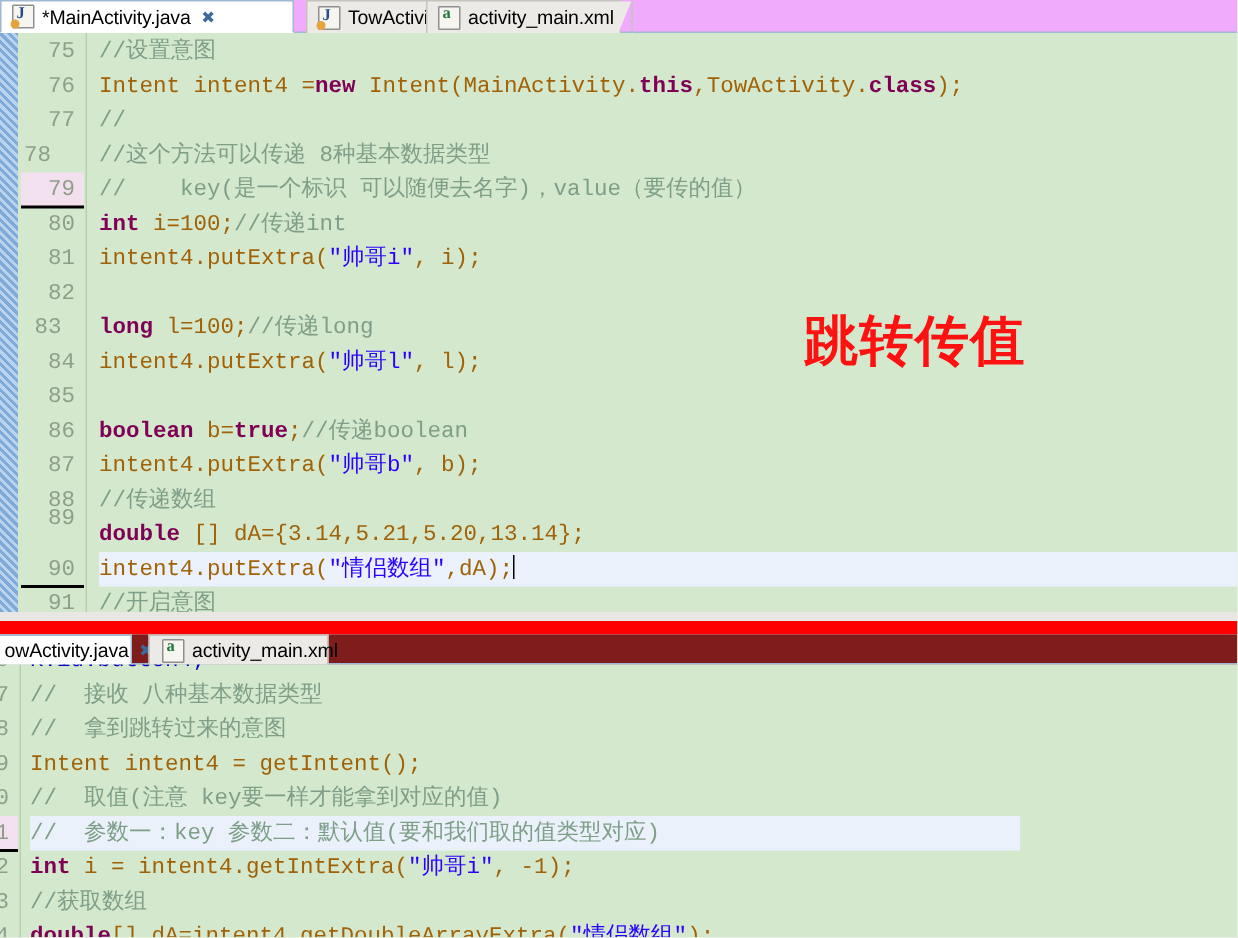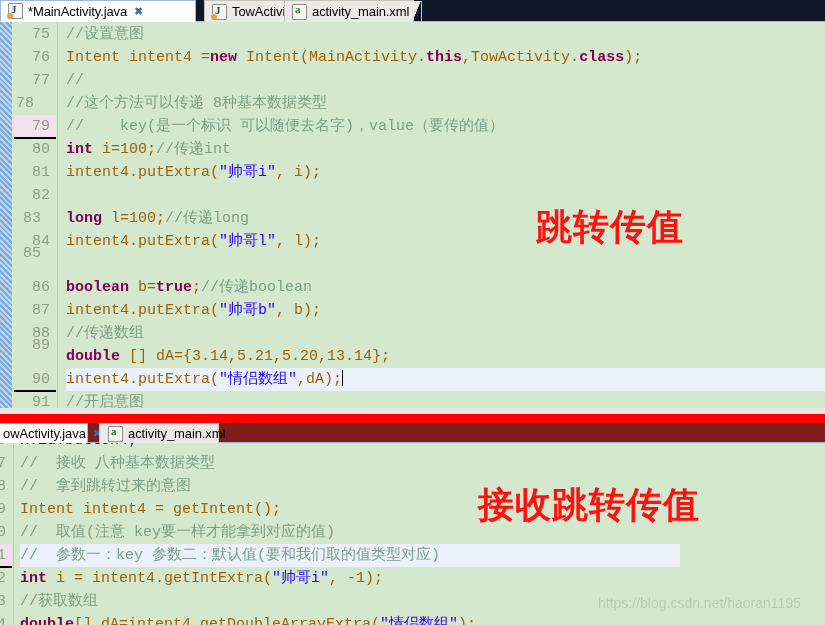--- a/index.html
+++ b/index.html
@@ -8,21 +8,21 @@
     background:#ffffff;
     font-family:"Liberation Sans", sans-serif;
     font-size:13px;
     -webkit-font-smoothing:none;
   }
   .app{position:relative;width:825px;height:625px;overflow:hidden;background:#f0f0ee;}
 
   
   .tabbar{
     position:absolute;left:0;width:825px;height:22px;
-    background:#0f172a;
+    background:#f0abfc;
     border-bottom:1px solid #9fb8d4;
     box-sizing:border-box;
   }
   .tabbar.top{top:0;}
   .tab{
     position:absolute;top:0;height:22px;
     display:flex;align-items:center;gap:5px;
     padding:0 9px 0 7px;
     box-sizing:border-box;
     font-size:13px;color:#000;
@@ -187,21 +187,21 @@
         <div class="ln" style="top: 116px; left: 14px; width: 42px; position: absolute; line-height: 23px; text-align: right; padding-right: 6px; box-sizing: border-box;">80</div>
         <div class="src" style="top: 116px; left: 66px; line-height: 23px; font-family: &quot;Liberation Mono&quot;, &quot;DejaVu Sans Mono&quot;, monospace; font-size: 15px;"><span class="kw">int</span><span class="pl"> i=100;</span><span class="cm">//传递int</span></div>
         <div class="ln" style="top: 139px; left: 14px; width: 42px; position: absolute; line-height: 23px; text-align: right; padding-right: 6px; box-sizing: border-box;">81</div>
         <div class="src" style="top: 139px; left: 66px; line-height: 23px; font-family: &quot;Liberation Mono&quot;, &quot;DejaVu Sans Mono&quot;, monospace; font-size: 15px;"><span class="pl">intent4.putExtra(</span><span class="str">"</span><span class="str">帅哥i</span><span class="str">"</span><span class="pl">, i);</span></div>
         <div class="ln" style="top: 162px; left: 14px; width: 42px; position: absolute; line-height: 23px; text-align: right; padding-right: 6px; box-sizing: border-box;">82</div>
         <div class="src" style="top: 162px; left: 66px; line-height: 23px; font-family: &quot;Liberation Mono&quot;, &quot;DejaVu Sans Mono&quot;, monospace; font-size: 15px;"></div>
         <div class="ln" style="top: 185px; left: 14px; width: 42px; position: absolute; line-height: 23px; text-align: center; padding-right: 6px; box-sizing: border-box;">83</div>
         <div class="src" style="top: 185px; left: 66px; line-height: 23px; font-family: &quot;Liberation Mono&quot;, &quot;DejaVu Sans Mono&quot;, monospace; font-size: 15px;"><span class="kw">long</span><span class="pl"> l=100;</span><span class="cm">//传递long</span></div>
         <div class="ln" style="top: 208px; left: 14px; width: 42px; position: absolute; line-height: 23px; text-align: right; padding-right: 6px; box-sizing: border-box;">84</div>
         <div class="src" style="top: 208px; left: 66px; line-height: 23px; font-family: &quot;Liberation Mono&quot;, &quot;DejaVu Sans Mono&quot;, monospace; font-size: 15px;"><span class="pl">intent4.putExtra(</span><span class="str">"帅哥l"</span><span class="pl">, l);</span></div>
-        <div class="ln" style="top: 220px; left: 14px; width: 42px; position: absolute; line-height: 23px; text-align: center; padding-right: 6px; box-sizing: border-box;">85</div>
+        <div class="ln" style="top: 231px; left: 14px; width: 42px; position: absolute; line-height: 23px; text-align: right; padding-right: 6px; box-sizing: border-box;">85</div>
         <div class="src" style="top: 231px; left: 66px; line-height: 23px; font-family: &quot;Liberation Mono&quot;, &quot;DejaVu Sans Mono&quot;, monospace; font-size: 15px;"></div>
         <div class="ln" style="top: 254px; left: 14px; width: 42px; position: absolute; line-height: 23px; text-align: right; padding-right: 6px; box-sizing: border-box;">86</div>
         <div class="src" style="top: 254px; left: 66px; line-height: 23px; font-family: &quot;Liberation Mono&quot;, &quot;DejaVu Sans Mono&quot;, monospace; font-size: 15px;"><span class="kw">boolean</span><span class="pl"> b=</span><span class="kw">true</span><span class="pl">;</span><span class="cm">//传递boolean</span></div>
         <div class="ln" style="top: 277px; left: 14px; width: 42px; position: absolute; line-height: 23px; text-align: right; padding-right: 6px; box-sizing: border-box;">87</div>
         <div class="src" style="top: 277px; left: 66px; line-height: 23px; font-family: &quot;Liberation Mono&quot;, &quot;DejaVu Sans Mono&quot;, monospace; font-size: 15px;"><span class="pl">intent4.putExtra(</span><span class="str">"帅哥b"</span><span class="pl">, b);</span></div>
         <div class="ln" style="top: 300px; left: 14px; width: 42px; position: absolute; line-height: 23px; text-align: right; padding-right: 6px; box-sizing: border-box;">88</div>
         <div class="src" style="top: 300px; left: 66px; line-height: 23px; font-family: &quot;Liberation Mono&quot;, &quot;DejaVu Sans Mono&quot;, monospace; font-size: 15px;"><span class="cm">//传递数组</span></div>
         <div class="ln" style="top: 312px; left: 14px; width: 42px; position: absolute; line-height: 23px; text-align: right; padding-right: 6px; box-sizing: border-box;">89</div>
         <div class="src" style="top: 323px; left: 66px; line-height: 23px; font-family: &quot;Liberation Mono&quot;, &quot;DejaVu Sans Mono&quot;, monospace; font-size: 15px;"><span class="kw">double</span><span class="pl"> [] dA={3.14,5.21,5.20,13.14};</span></div>
         <div class="hl-line" style="left: 66px; width: 759px; top: 346px;"></div>
@@ -250,16 +250,14 @@
         <div class="ln" style="top: 124px; left: -6px; width: 18px; position: absolute; line-height: 23px; text-align: right; padding-right: 6px; box-sizing: border-box;">2</div>
         <div class="src" style="top: 124px; left: 20px; line-height: 23px; font-family: &quot;Liberation Mono&quot;, &quot;DejaVu Sans Mono&quot;, monospace; font-size: 15px;"><span class="kw">int</span><span class="pl"> i = intent4.getIntExtra(</span><span class="str">"帅哥i"</span><span class="pl">, -1);</span></div>
         <div class="ln" style="top: 147px; left: -6px; width: 18px; position: absolute; line-height: 23px; text-align: right; padding-right: 6px; box-sizing: border-box;">3</div>
         <div class="src" style="top: 147px; left: 20px; line-height: 23px; font-family: &quot;Liberation Mono&quot;, &quot;DejaVu Sans Mono&quot;, monospace; font-size: 15px;"><span class="cm">//获取数组</span></div>
         <div class="ln" style="top: 170px; left: -6px; width: 18px; position: absolute; line-height: 23px; text-align: right; padding-right: 6px; box-sizing: border-box;">4</div>
         <div class="src" style="top: 170px; left: 20px; line-height: 23px; font-family: &quot;Liberation Mono&quot;, &quot;DejaVu Sans Mono&quot;, monospace; font-size: 15px;"><span class="kw">double</span><span class="pl">[] dA=intent4.getDoubleArrayExtra(</span><span class="str">"情侣数组"</span><span class="pl">);</span></div>
       </div>
   </div>
 
   <div class="anno" id="anno-1">跳转传值</div>
-  <div class="anno" id="anno-2">接收跳转传值</div>
-
-  <div class="watermark">https://blog.csdn.net/haoran1195</div>
+
 </div>
 
 </body></html>

